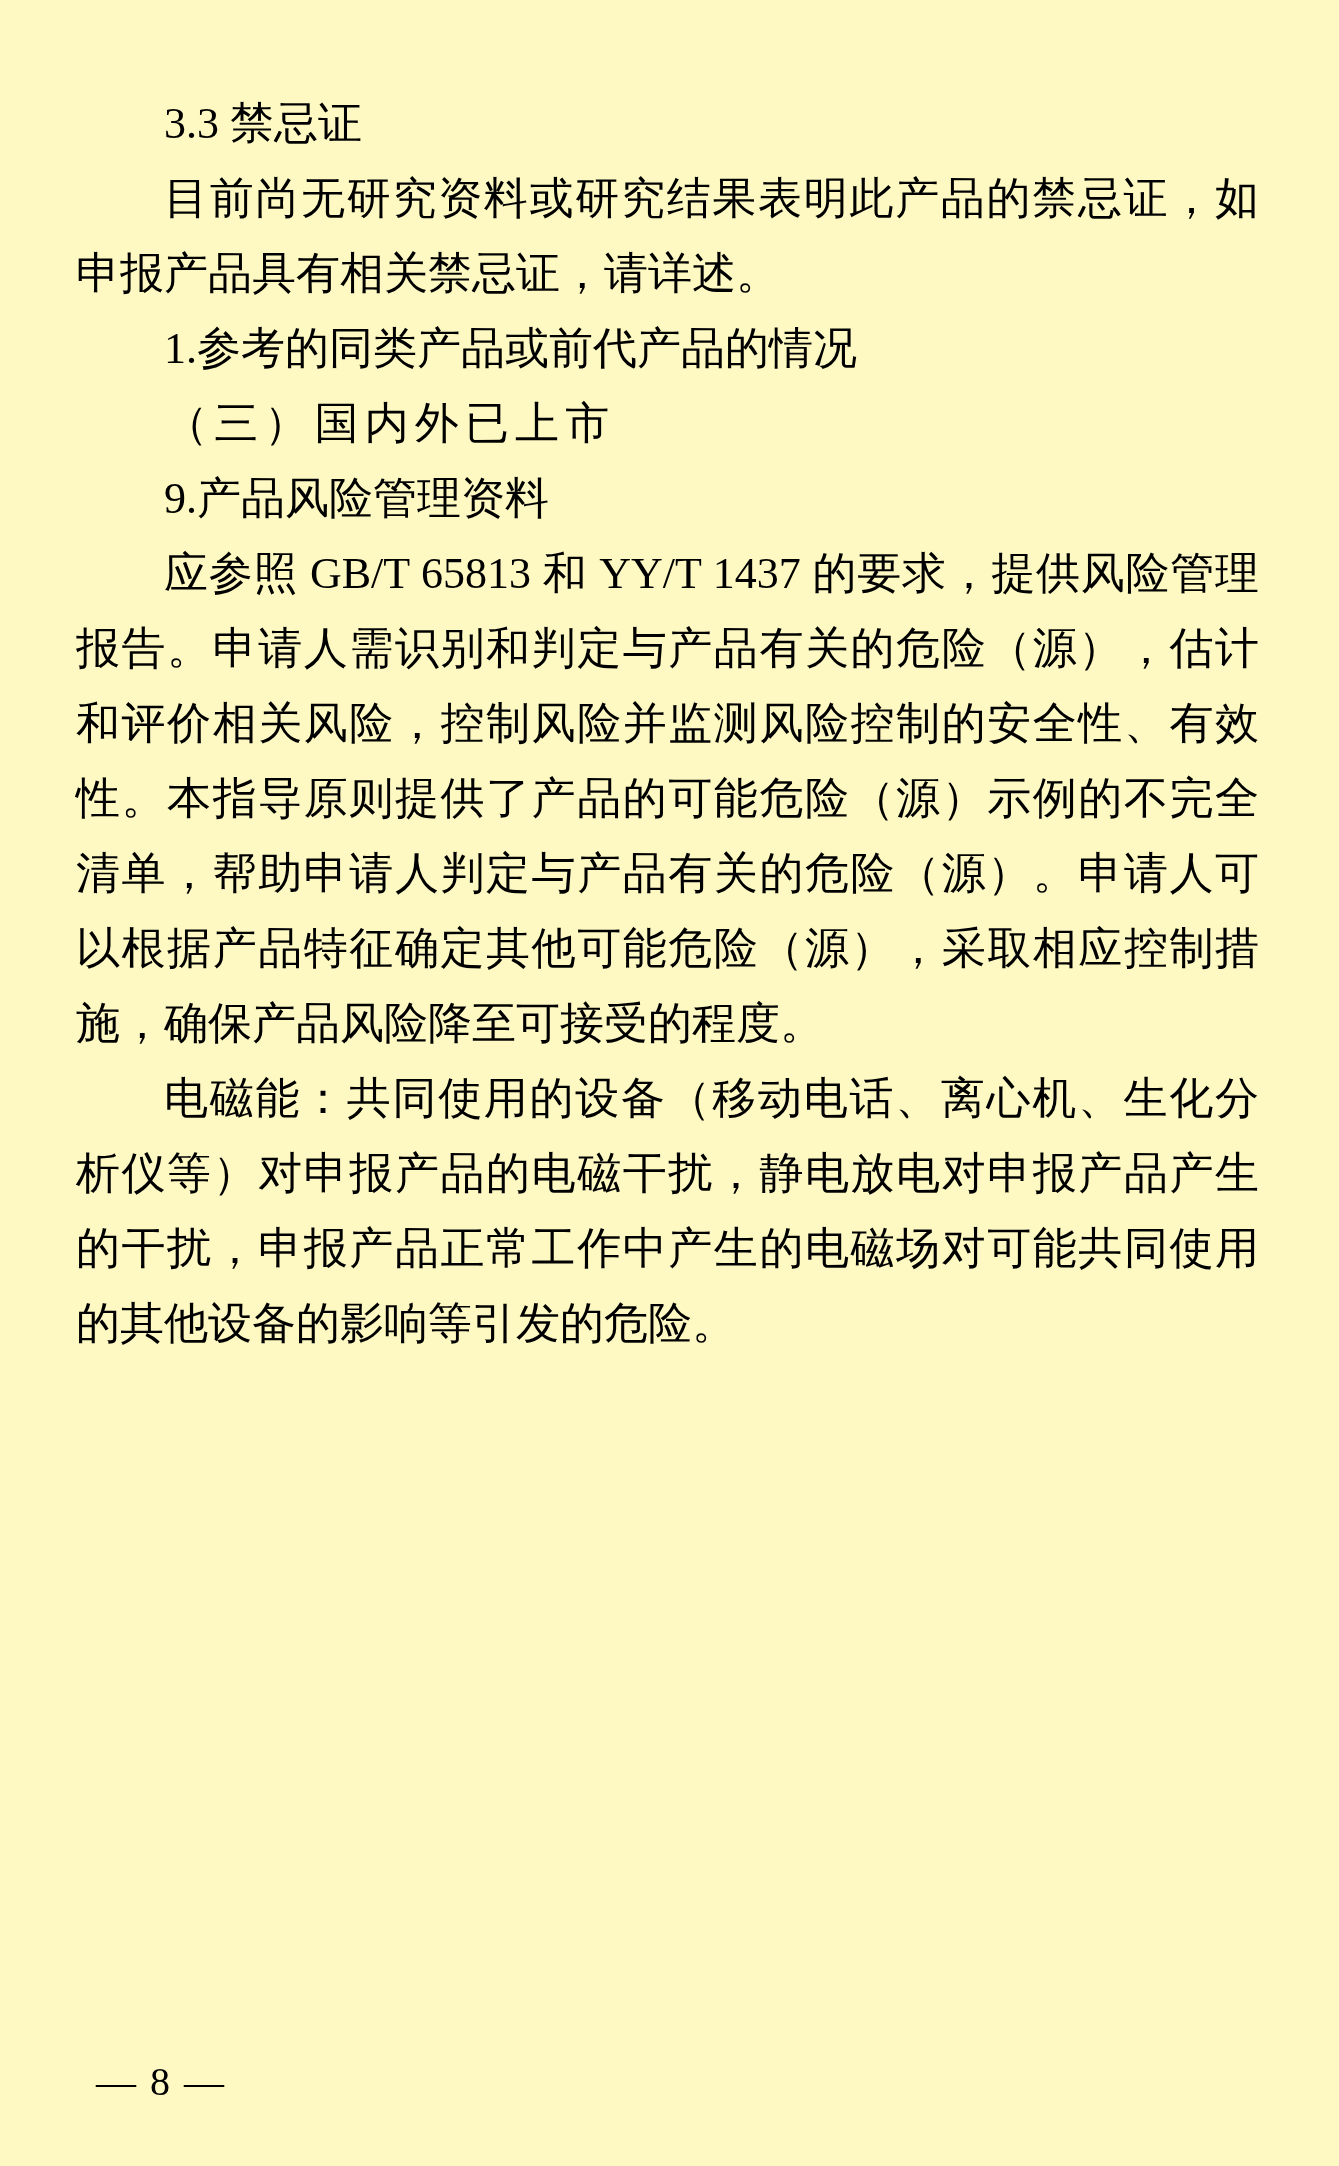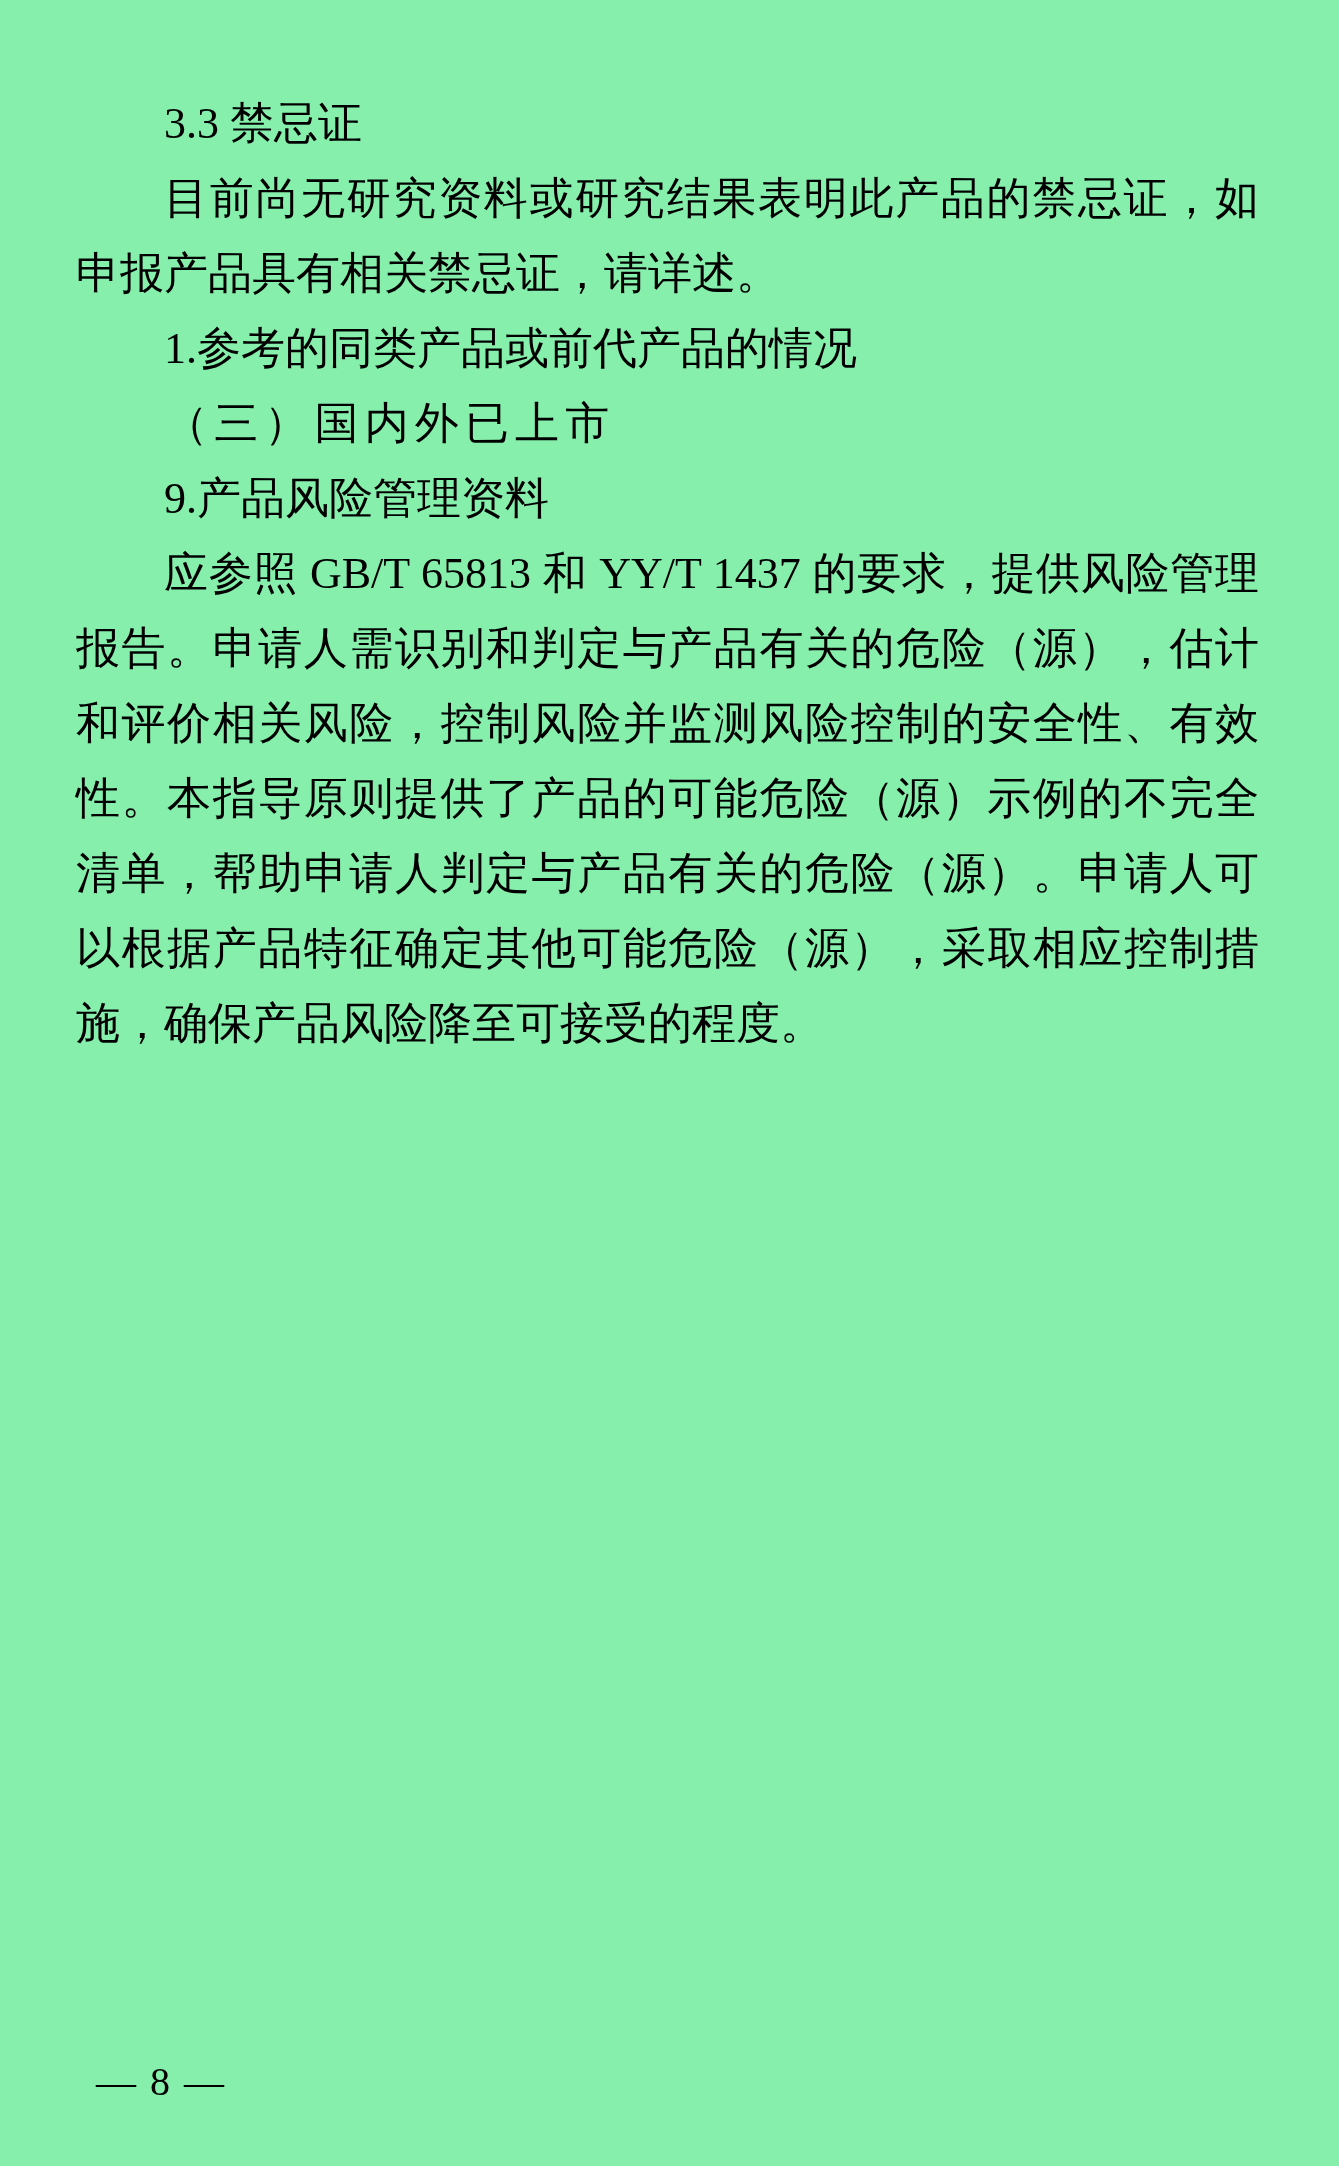--- a/index.html
+++ b/index.html
@@ -4,21 +4,21 @@
 <style>
   html, body {
     margin: 0;
     padding: 0;
     background: #ffffff;
   }
   .page {
     position: relative;
     width: 1339px;
     height: 2166px;
-    background: #86efac;
+    background: #fef9c3;
     color: #000000;
     font-family: "Liberation Serif", "DejaVu Serif", serif;
     overflow: hidden;
     box-sizing: border-box;
     padding: 86px 80px 0 76px;
   }
   .doc-block {
     margin: 0;
     font-size: 44px;
     line-height: 75px;
@@ -61,16 +61,17 @@
 
   <h2 class="doc-block doc-heading kaiti">（三）国内外已上市</h2>
 
   <h3 class="doc-block doc-heading">9.产品风险管理资料</h3>
 
   <p class="doc-block doc-paragraph">应参照 GB/T 65813 和 YY/T 1437 的要求，提供风险管理报告。申请人需识别和判定与产品有关的危险（源），估计和评价相关风险，控制风险并监测风险控制的安全性、有效性。本指导原则提供了产品的可能危险（源）示例的不完全清单，帮助申请人判定与产品有关的危险（源）。申请人可以根据产品特征确定其他可能危险（源），采取相应控制措施，确保产品风险降至可接受的程度。</p>
 
 
 
 
+  <p class="doc-block doc-paragraph">电磁能：共同使用的设备（移动电话、离心机、生化分析仪等）对申报产品的电磁干扰，静电放电对申报产品产生的干扰，申报产品正常工作中产生的电磁场对可能共同使用的其他设备的影响等引发的危险。</p>
 
   <div class="page-footer">— 8 —</div>
 
 </div>
 
 </body></html>

